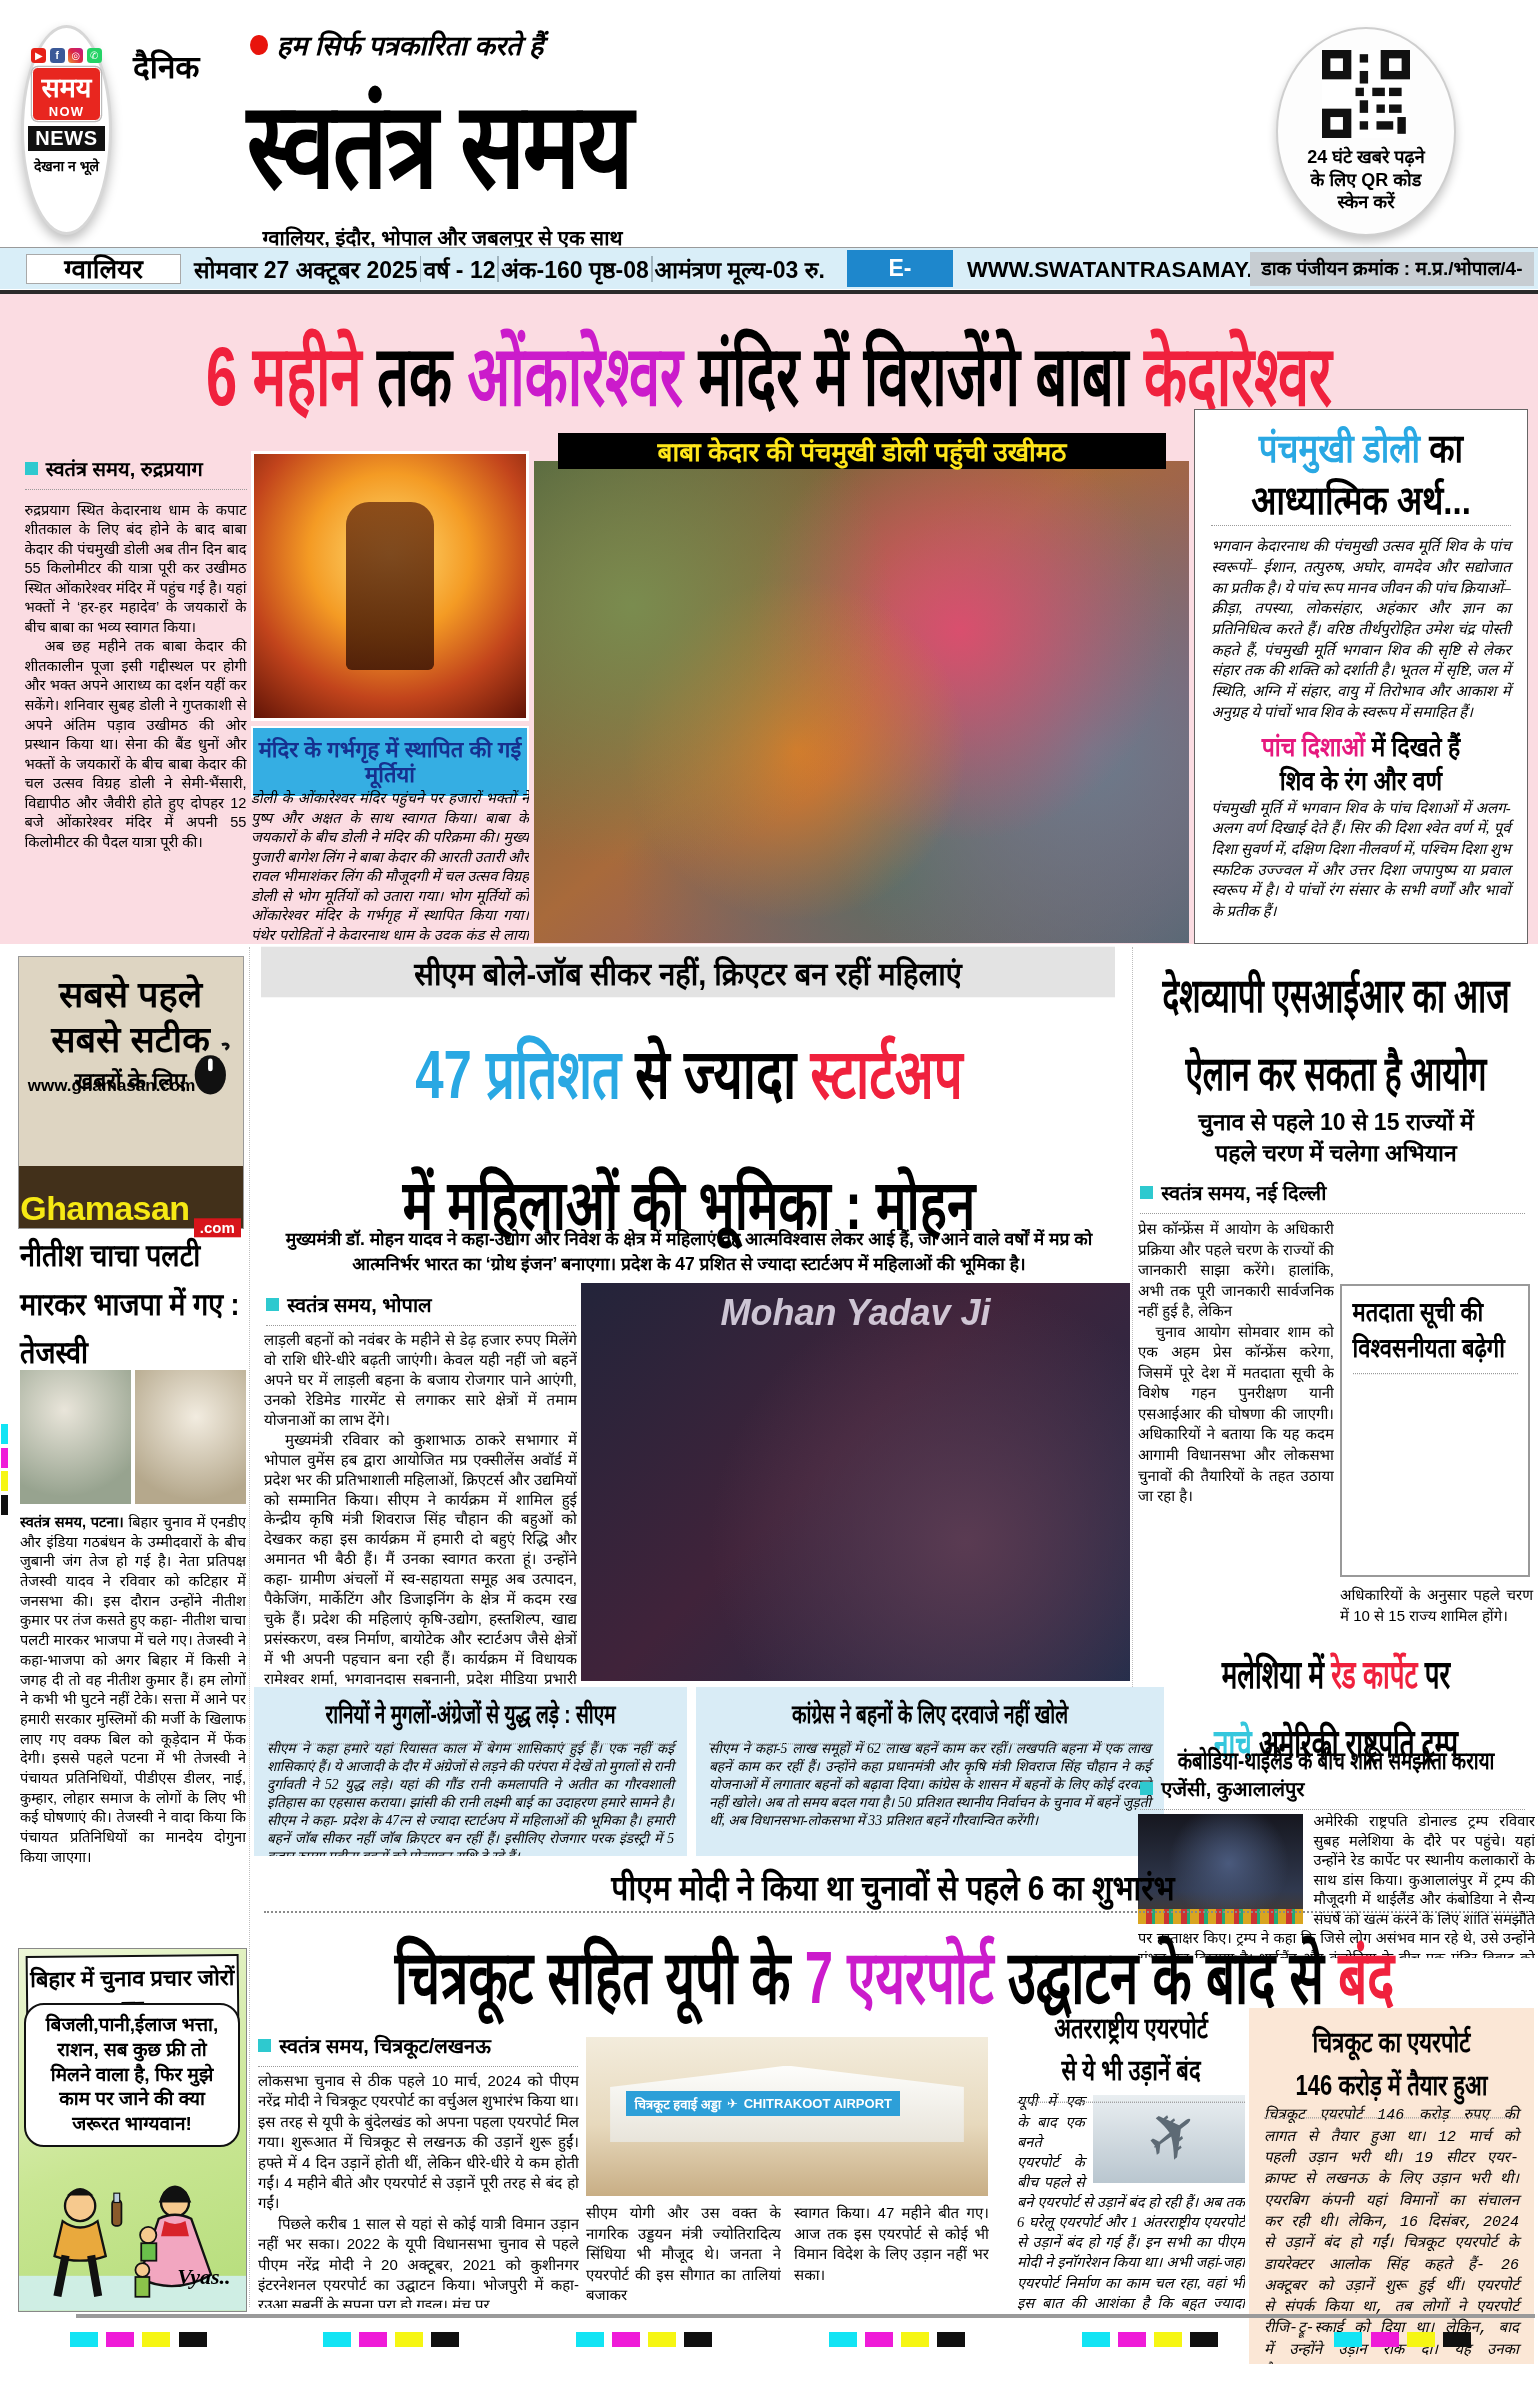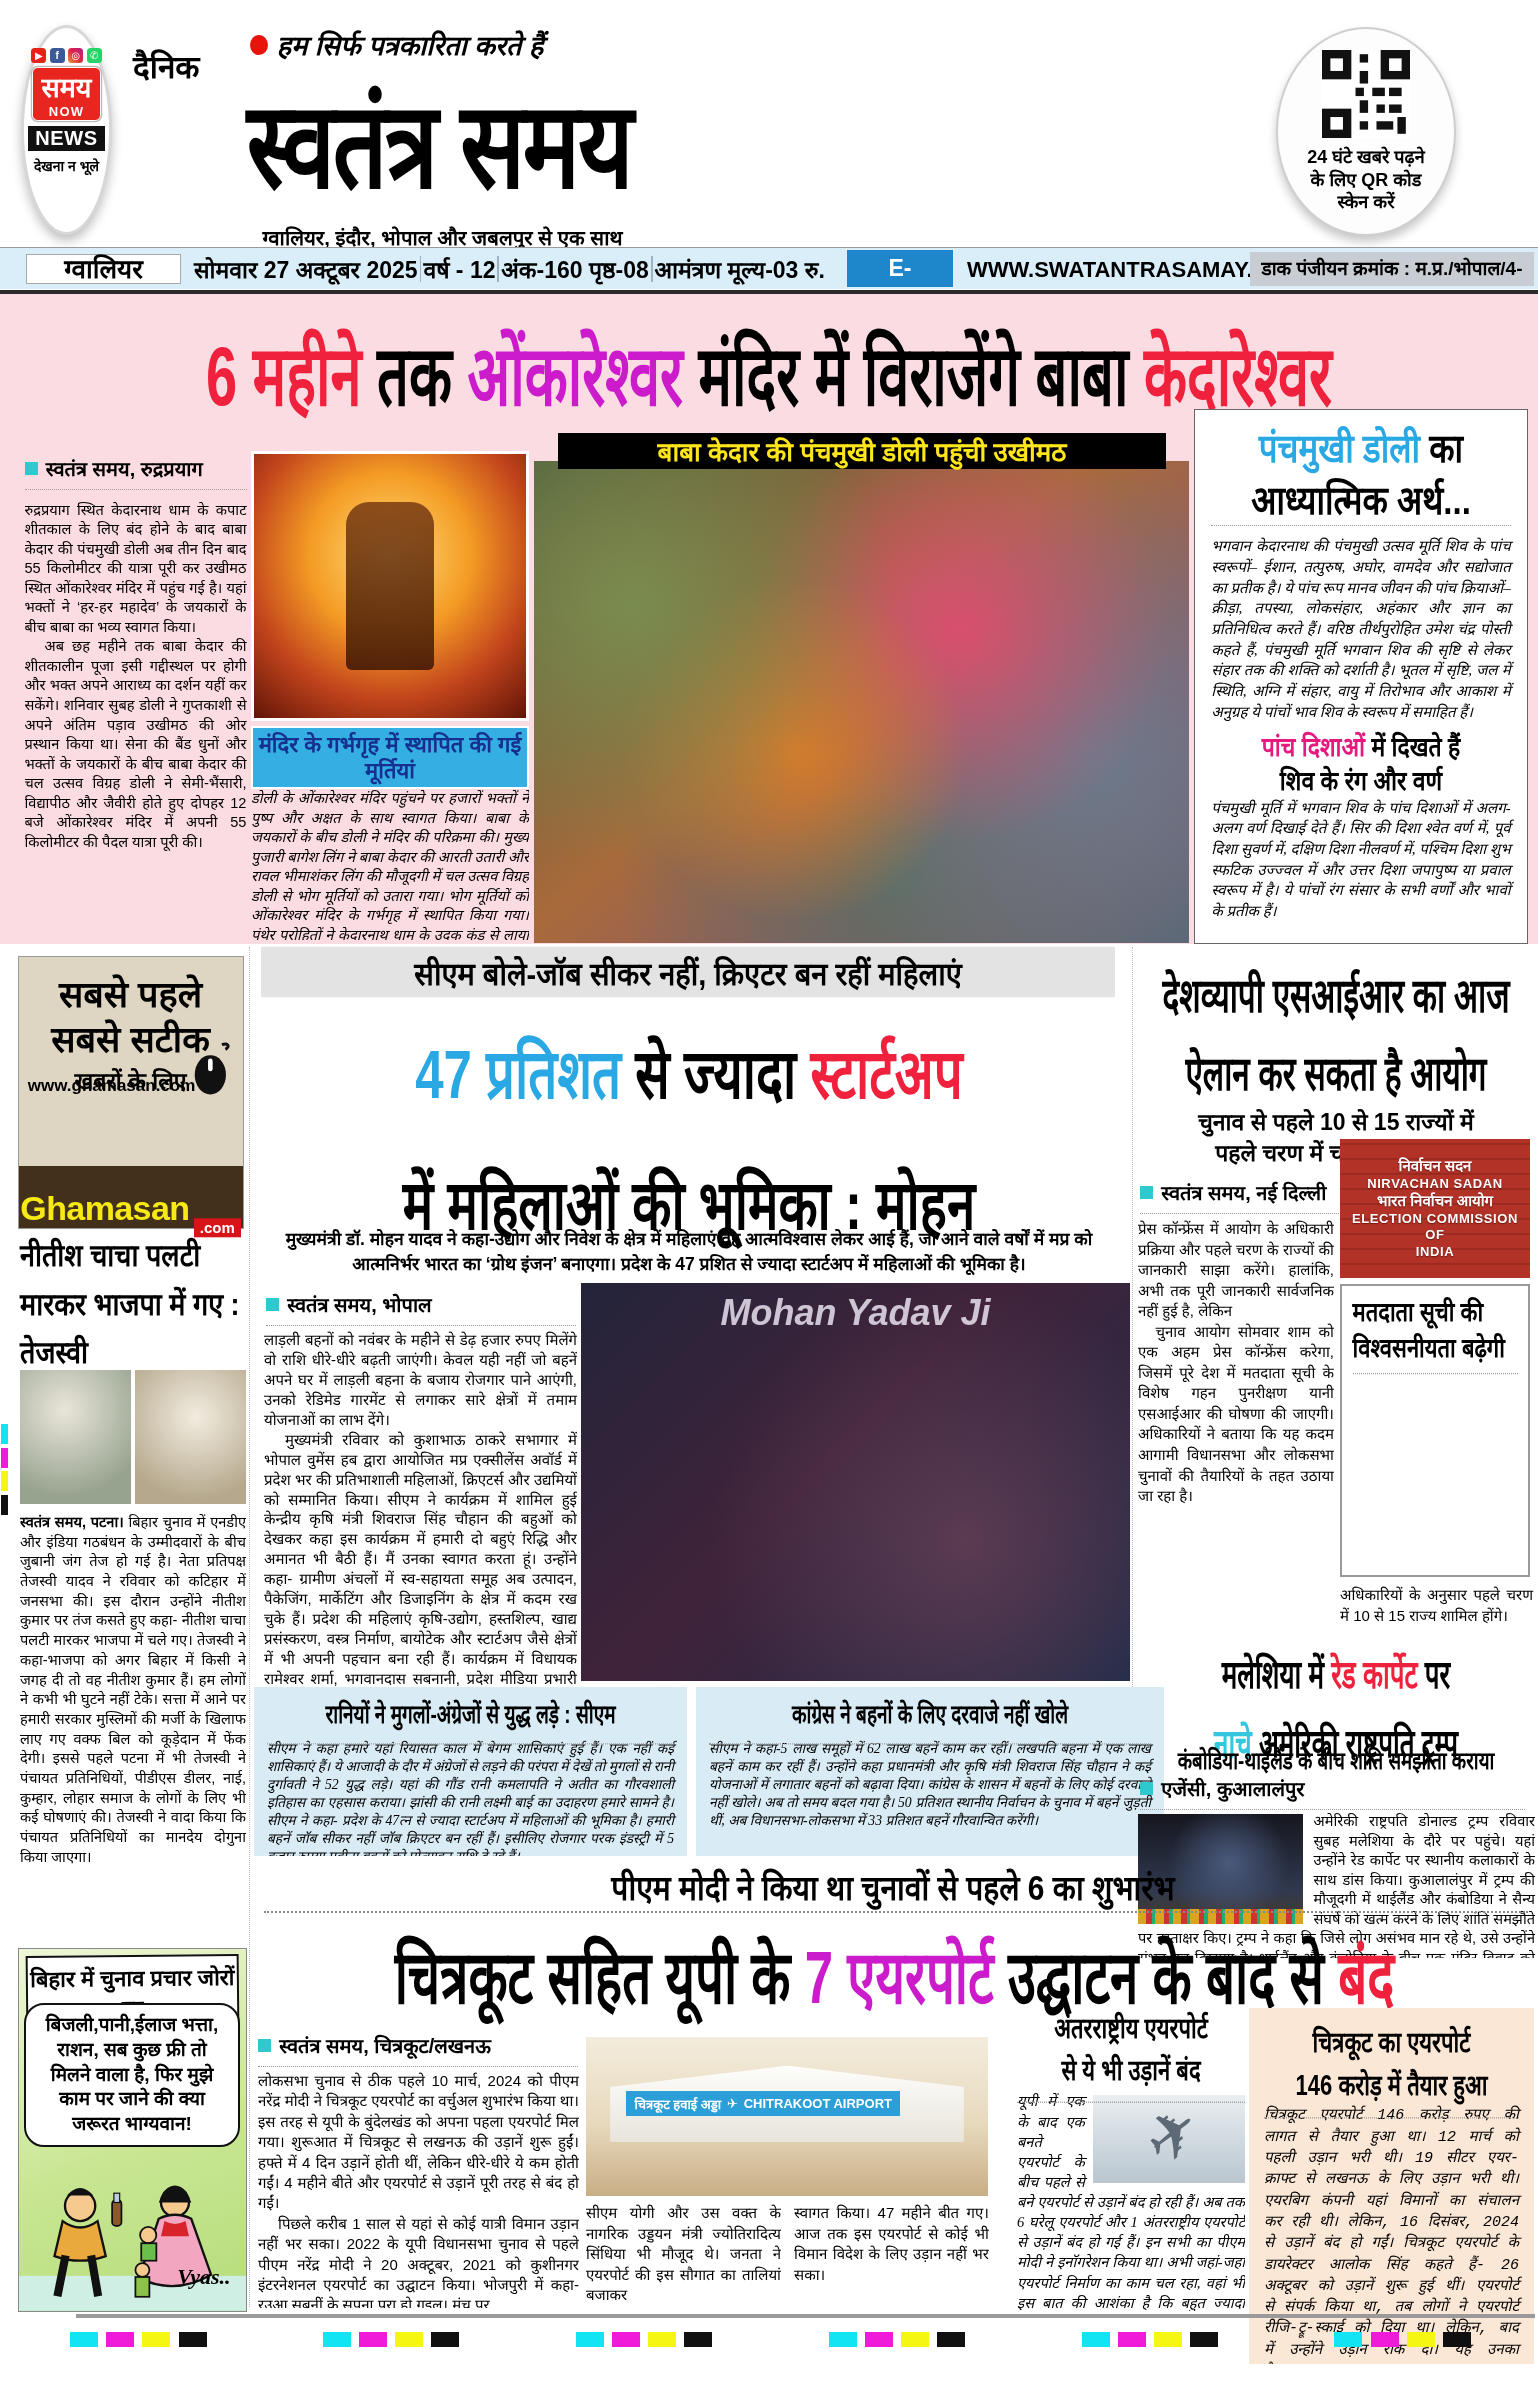--- a/index.html
+++ b/index.html
@@ -37,21 +37,21 @@
 .lead-bg{position:absolute;left:0;top:294px;width:1538px;height:650px;background:#fbdce2}
 .lead-h1{position:absolute;left:0;top:315px;width:1538px;text-align:center;font-size:56px;font-weight:900;white-space:nowrap;transform:scaleY(1.5);transform-origin:center top}
 .c-red{color:#f0213d}.c-mag{color:#cb1bcb}.c-blue{color:#29a8e3}.c-cyan{color:#35c7dd}.c-pink{color:#e6197e}
 .byline{font-weight:900;font-size:20px;border-bottom:1.8px dotted #9a9a9a;padding-bottom:7px;display:flex;align-items:center;gap:8.2px}
 .bsq{width:13px;height:13px;background:#2ec9cf;display:inline-block;flex:none}
 .lead-left{position:absolute;left:24.5px;top:455px;width:222px}
 .lead-left .bt{margin-top:10.5px;font-size:14.6px;line-height:1.34;height:444px;overflow:hidden}
 .lead-left p+p{text-indent:20px}
 .lead-inset{position:absolute;left:251px;top:451px;width:278px;height:270px;border:3.5px solid #fff;background:radial-gradient(circle at 50% 38%,#ffdf7a 0%,#f49b24 38%,#c2441c 68%,#611407 100%)}
 .idol{position:absolute;left:34%;top:18%;width:32%;height:64%;background:linear-gradient(#7a3b12,#3c1505);border-radius:23px 23px 5.8px 5.8px;opacity:.85}
-.lead-inset-cap{position:absolute;left:251px;top:726px;width:278px;height:63px;background:#35aee3;color:#16308f;font-weight:900;font-size:22px;display:flex;align-items:center;justify-content:center;text-align:center;border:2.3px solid #fff;line-height:1.15}
+.lead-inset-cap{position:absolute;left:251px;top:726px;width:278px;height:72px;background:#35aee3;color:#16308f;font-weight:900;font-size:22px;display:flex;align-items:center;justify-content:center;text-align:center;border:2.3px solid #fff;line-height:1.15}
 .lead-inset-text{position:absolute;left:251px;top:789px;width:278px;height:151px;font-family:"Liberation Serif","DejaVu Serif",serif;font-style:italic;font-size:14.6px;line-height:1.34;overflow:hidden}
 .lead-photo{position:absolute;left:534px;top:461px;width:655px;height:482px;background:radial-gradient(circle at 15% 30%,#7a8c4f 0%,transparent 40%),radial-gradient(circle at 40% 60%,#e07a27 0%,transparent 35%),radial-gradient(circle at 65% 35%,#d94f6e 0%,transparent 40%),radial-gradient(circle at 85% 60%,#6b7b8c 0%,transparent 45%),radial-gradient(circle at 55% 85%,#5d6d62 0%,transparent 50%),linear-gradient(140deg,#4c5d3a,#a86a3b 45%,#8c5a6b 75%,#55636f)}
 .lead-banner{position:absolute;left:558px;top:433px;width:608px;height:36px;background:#000;color:#ffe61a;font-weight:900;font-size:26px;display:flex;align-items:center;justify-content:center}
 .lead-side{position:absolute;left:1194px;top:409px;width:334px;height:535px;background:#fff;border:1.8px solid #666;padding:14px 16.3px;overflow:hidden}
 .side-t{ text-align:center;font-weight:900;font-size:33px;line-height:1.3;transform:scaleY(1.2);transform-origin:center top}
 .side-rule{border-bottom:1.8px dotted #9a9a9a;margin:15px 0 10.5px}
 .side-p{font-family:"Liberation Serif","DejaVu Serif",serif;font-style:italic;font-size:15px;line-height:1.38;text-align:justify}
 .side-h2{text-align:center;font-weight:900;font-size:23px;line-height:1.3;margin:13px 0 2.3px;transform:scaleY(1.15)}
 
 .vsep{position:absolute;width:0;border-left:1.8px dotted #bdbdbd}
@@ -337,30 +337,20 @@
     <span>पहले चरण में चलेगा अभियान</span>
   </div>
   <div class="sir-byline byline">
       <span class="bsq"></span>
       <span>स्वतंत्र समय, नई दिल्ली</span>
     </div>
   <div class="sir-body">
     <p>प्रेस कॉन्फ्रेंस में आयोग के अधिकारी प्रक्रिया और पहले चरण के राज्यों की जानकारी साझा करेंगे। हालांकि, अभी तक पूरी जानकारी सार्वजनिक नहीं हुई है, लेकिन</p>
     <p>चुनाव आयोग सोमवार शाम को एक अहम प्रेस कॉन्फ्रेंस करेगा, जिसमें पूरे देश में मतदाता सूची के विशेष गहन पुनरीक्षण यानी एसआईआर की घोषणा की जाएगी। अधिकारियों ने बताया कि यह कदम आगामी विधानसभा और लोकसभा चुनावों की तैयारियों के तहत उठाया जा रहा है।</p>
   </div>
-  <div class="sir-photo">
-    <div class="eci-sign">
-      <div class="h">निर्वाचन सदन</div>
-      <div class="e">NIRVACHAN SADAN</div>
-      <div class="h">भारत निर्वाचन आयोग</div>
-      <div class="e">ELECTION COMMISSION</div>
-      <div class="e">OF</div>
-      <div class="e">INDIA</div>
-    </div>
-  </div>
   <div class="sir-box">
     <div class="sirb-t">
       <span>मतदाता सूची की</span><br>
       <span>विश्वसनीयता बढ़ेगी</span>
     </div>
   </div>
   <div class="sir-p3">अधिकारियों के अनुसार पहले चरण में 10 से 15 राज्य शामिल होंगे।</div>
 
   <div class="trump-h1">
     <span>मलेशिया में </span><span class="c-red">रेड कार्पेट</span><span> पर</span><br>

